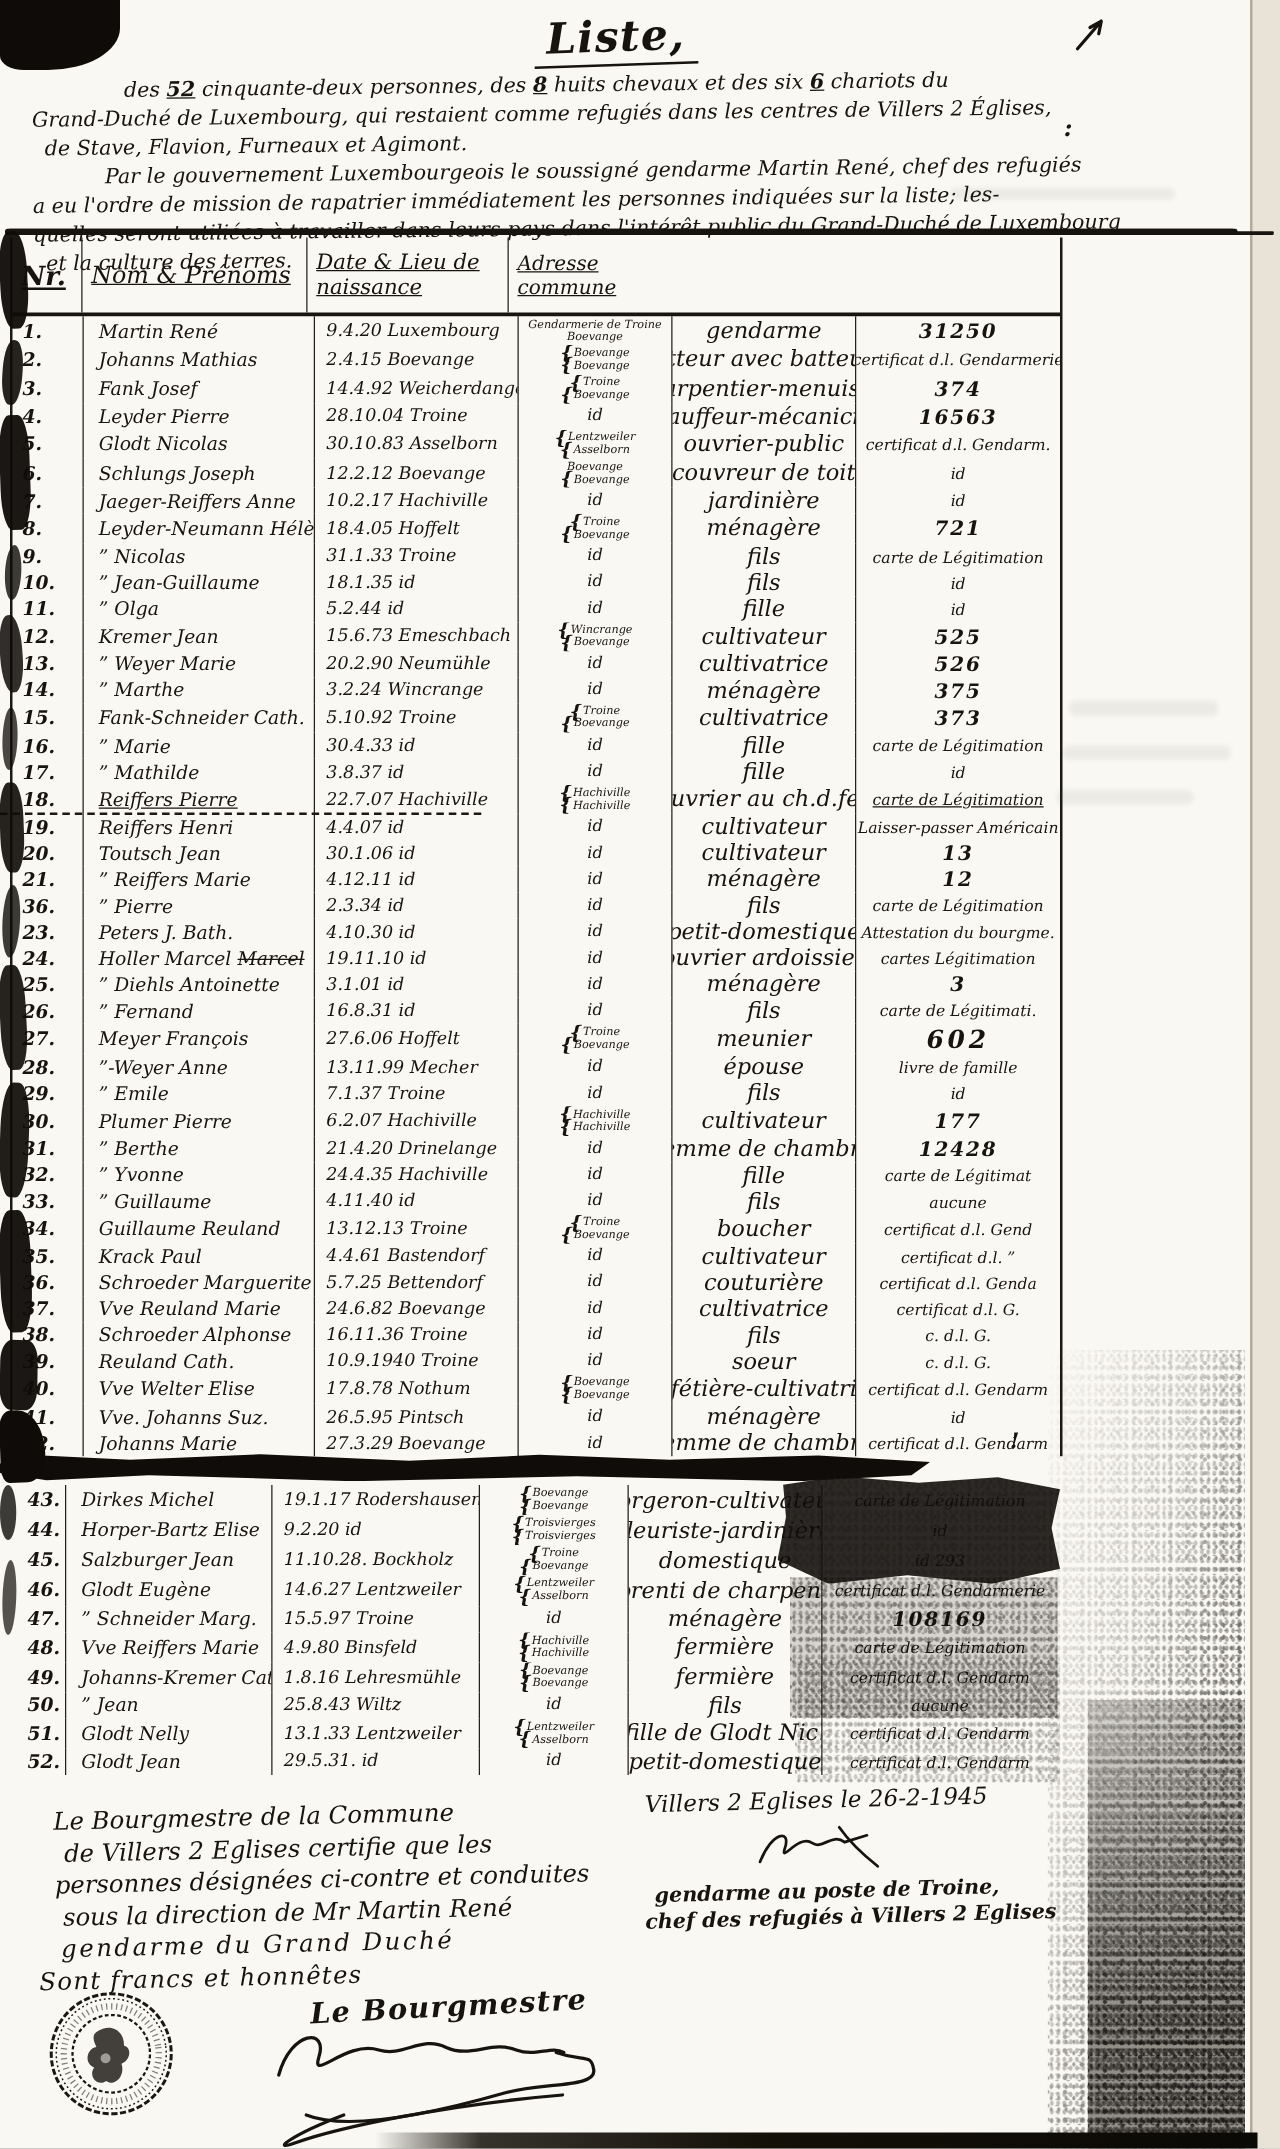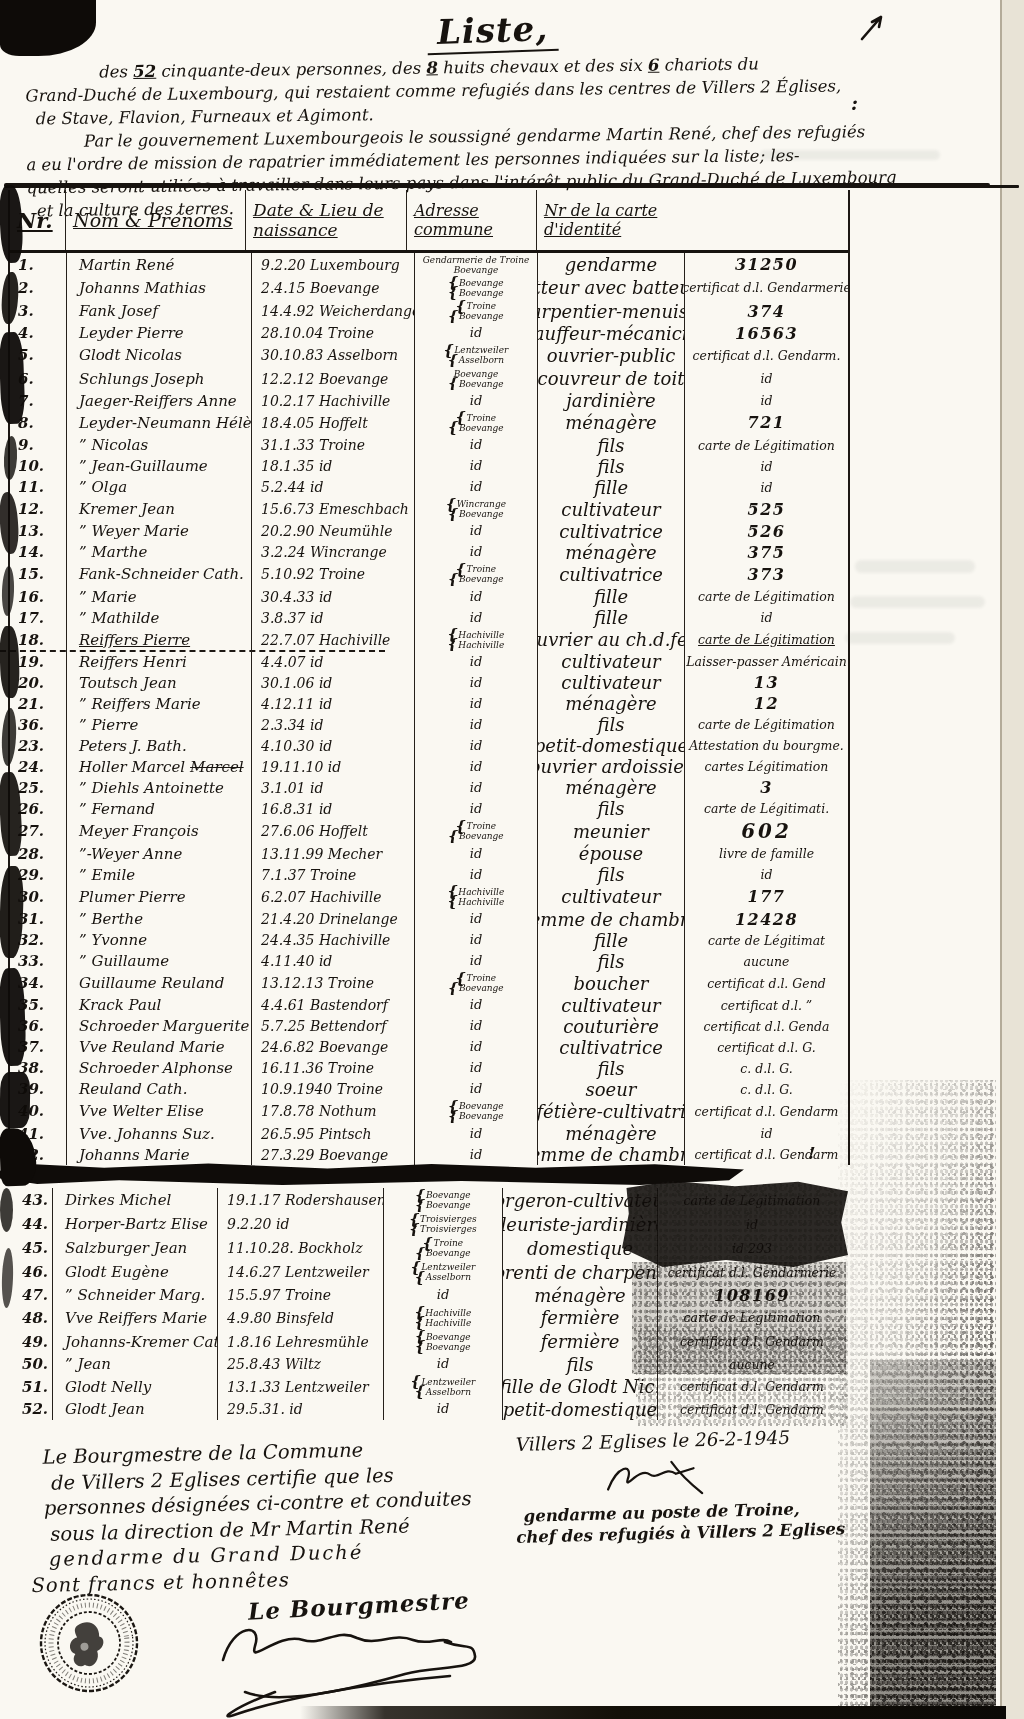--- a/index.html
+++ b/index.html
@@ -137,32 +137,28 @@
           <span>Nom &amp; Prénoms</span>
         </div>
       <div class="th" style="flex:0 0 153px;font-size:17px;">
           <span>Date &amp; Lieu de</span>
           <span>naissance</span>
         </div>
       <div class="th" style="flex:0 0 122px;font-size:16px;">
           <span>Adresse</span>
           <span>commune</span>
         </div>
-      <div class="th" style="flex:1;font-size:16px;">
-          <span>Nr de la carte</span>
-          <span>d'identité</span>
-        </div>
     </div>
     <div class="tbody" id="tbody1">
         <div class="trow tall">
           <div class="c c-nr">1.</div>
           <div class="c c-name">
             <span>Martin René</span>
           </div>
-          <div class="c c-birth">9.2.20 Luxembourg</div>
+          <div class="c c-birth">9.4.20 Luxembourg</div>
           <div class="c c-addr">
             <div class="aline">Gendarmerie de Troine</div>
             <div class="aline">Boevange</div>
           </div>
           <div class="c c-prof">gendarme</div>
           <div class="c c-card num">31250</div>
         </div>
         <div class="trow tall">
           <div class="c c-nr">2.</div>
           <div class="c c-name">

